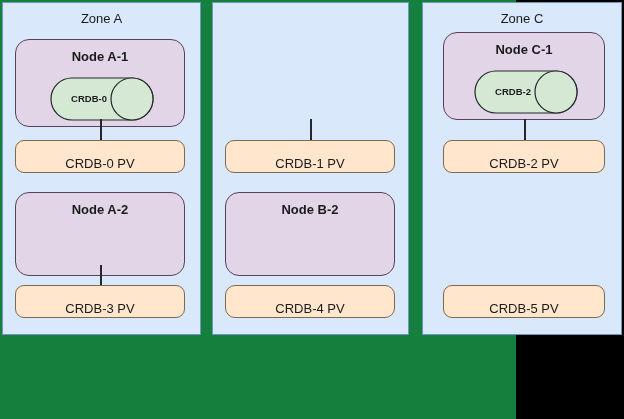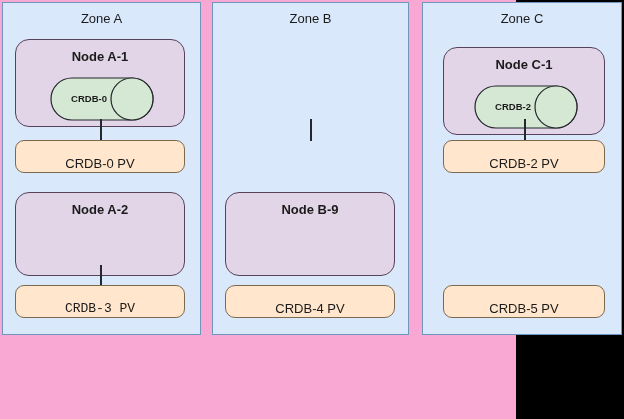--- a/index.html
+++ b/index.html
@@ -1,21 +1,21 @@
 <!DOCTYPE html>
 <html><head>
 <meta charset="utf-8">
 <style>
   html,body{margin:0;padding:0;background:#000;}
   body{
     width:624px;height:419px;position:relative;overflow:hidden;
     font-family:"Liberation Sans","DejaVu Sans",sans-serif;
     color:#1b1b1b;
   }
-  #canvas{position:absolute;left:0;top:0;width:516px;height:419px;background:#f9a8d4;}
+  #canvas{position:absolute;left:0;top:0;width:516px;height:419px;background:#15803d;}
 
   
   .zone{
     position:absolute;
     background:#dae8fc;
     border:1px solid #7096c0;
     box-sizing:border-box;
   }
   .zone-title{
     position:absolute;left:0;right:0;top:8px;
@@ -95,44 +95,46 @@
 
     <div class="pv" style="left:12px;top:137px;width:170px;height:33px;">
       <span class="pv-label">CRDB-0 PV</span>
     </div>
 
     <div class="node" style="left:12px;top:189px;width:170px;height:84px;">
       <div class="node-title">Node A-2</div>
     </div>
     <div class="connector" style="left:97px;top:262px;height:21px;"></div>
 
-    <div class="pv" style="left:12px;top:282px;width:170px;height:33px;font-family:Liberation Mono, monospace;">
+    <div class="pv" style="left:12px;top:282px;width:170px;height:33px;">
       <span class="pv-label">CRDB-3 PV</span>
     </div>
   </div>
 
   <div class="zone" style="left:212px;top:2px;width:197px;height:333px;">
-    <div class="zone-title">Zone B</div>
 
     <div class="connector" style="left:97px;top:116px;height:22px;"></div>
 
+    <div class="pv" style="left:12px;top:137px;width:170px;height:33px;">
+      <span class="pv-label">CRDB-1 PV</span>
+    </div>
 
     <div class="node" style="left:12px;top:189px;width:170px;height:84px;">
-      <div class="node-title">Node B-9</div>
+      <div class="node-title">Node B-2</div>
     </div>
 
     <div class="pv" style="left:12px;top:282px;width:170px;height:33px;border-radius:10px;">
       <span class="pv-label">CRDB-4 PV</span>
     </div>
   </div>
 
   <div class="zone" style="left:422px;top:2px;width:200px;height:333px;">
     <div class="zone-title">Zone C</div>
 
-    <div class="node" style="left:20px;top:44px;width:162px;height:88px;">
+    <div class="node" style="left:20px;top:29px;width:162px;height:88px;">
       <div class="node-title">Node C-1</div>
       <div class="cyl" style="left:30px;top:37px;">
         <svg viewBox="0 0 104 44" xmlns="http://www.w3.org/2000/svg">
           <path d="M22,1 L82,1 A21,21 0 0 1 82,43 L22,43 A21,21 0 0 1 22,1 Z" fill="#d5e8d4" stroke="#24272b" stroke-width="1.2"></path>
           <ellipse cx="82" cy="22" rx="21" ry="21" fill="#d5e8d4" stroke="#24272b" stroke-width="1.2"></ellipse>
         </svg>
         <div class="cyl-label">CRDB-2</div>
       </div>
     </div>
     <div class="connector" style="left:101px;top:116px;height:22px;"></div>

